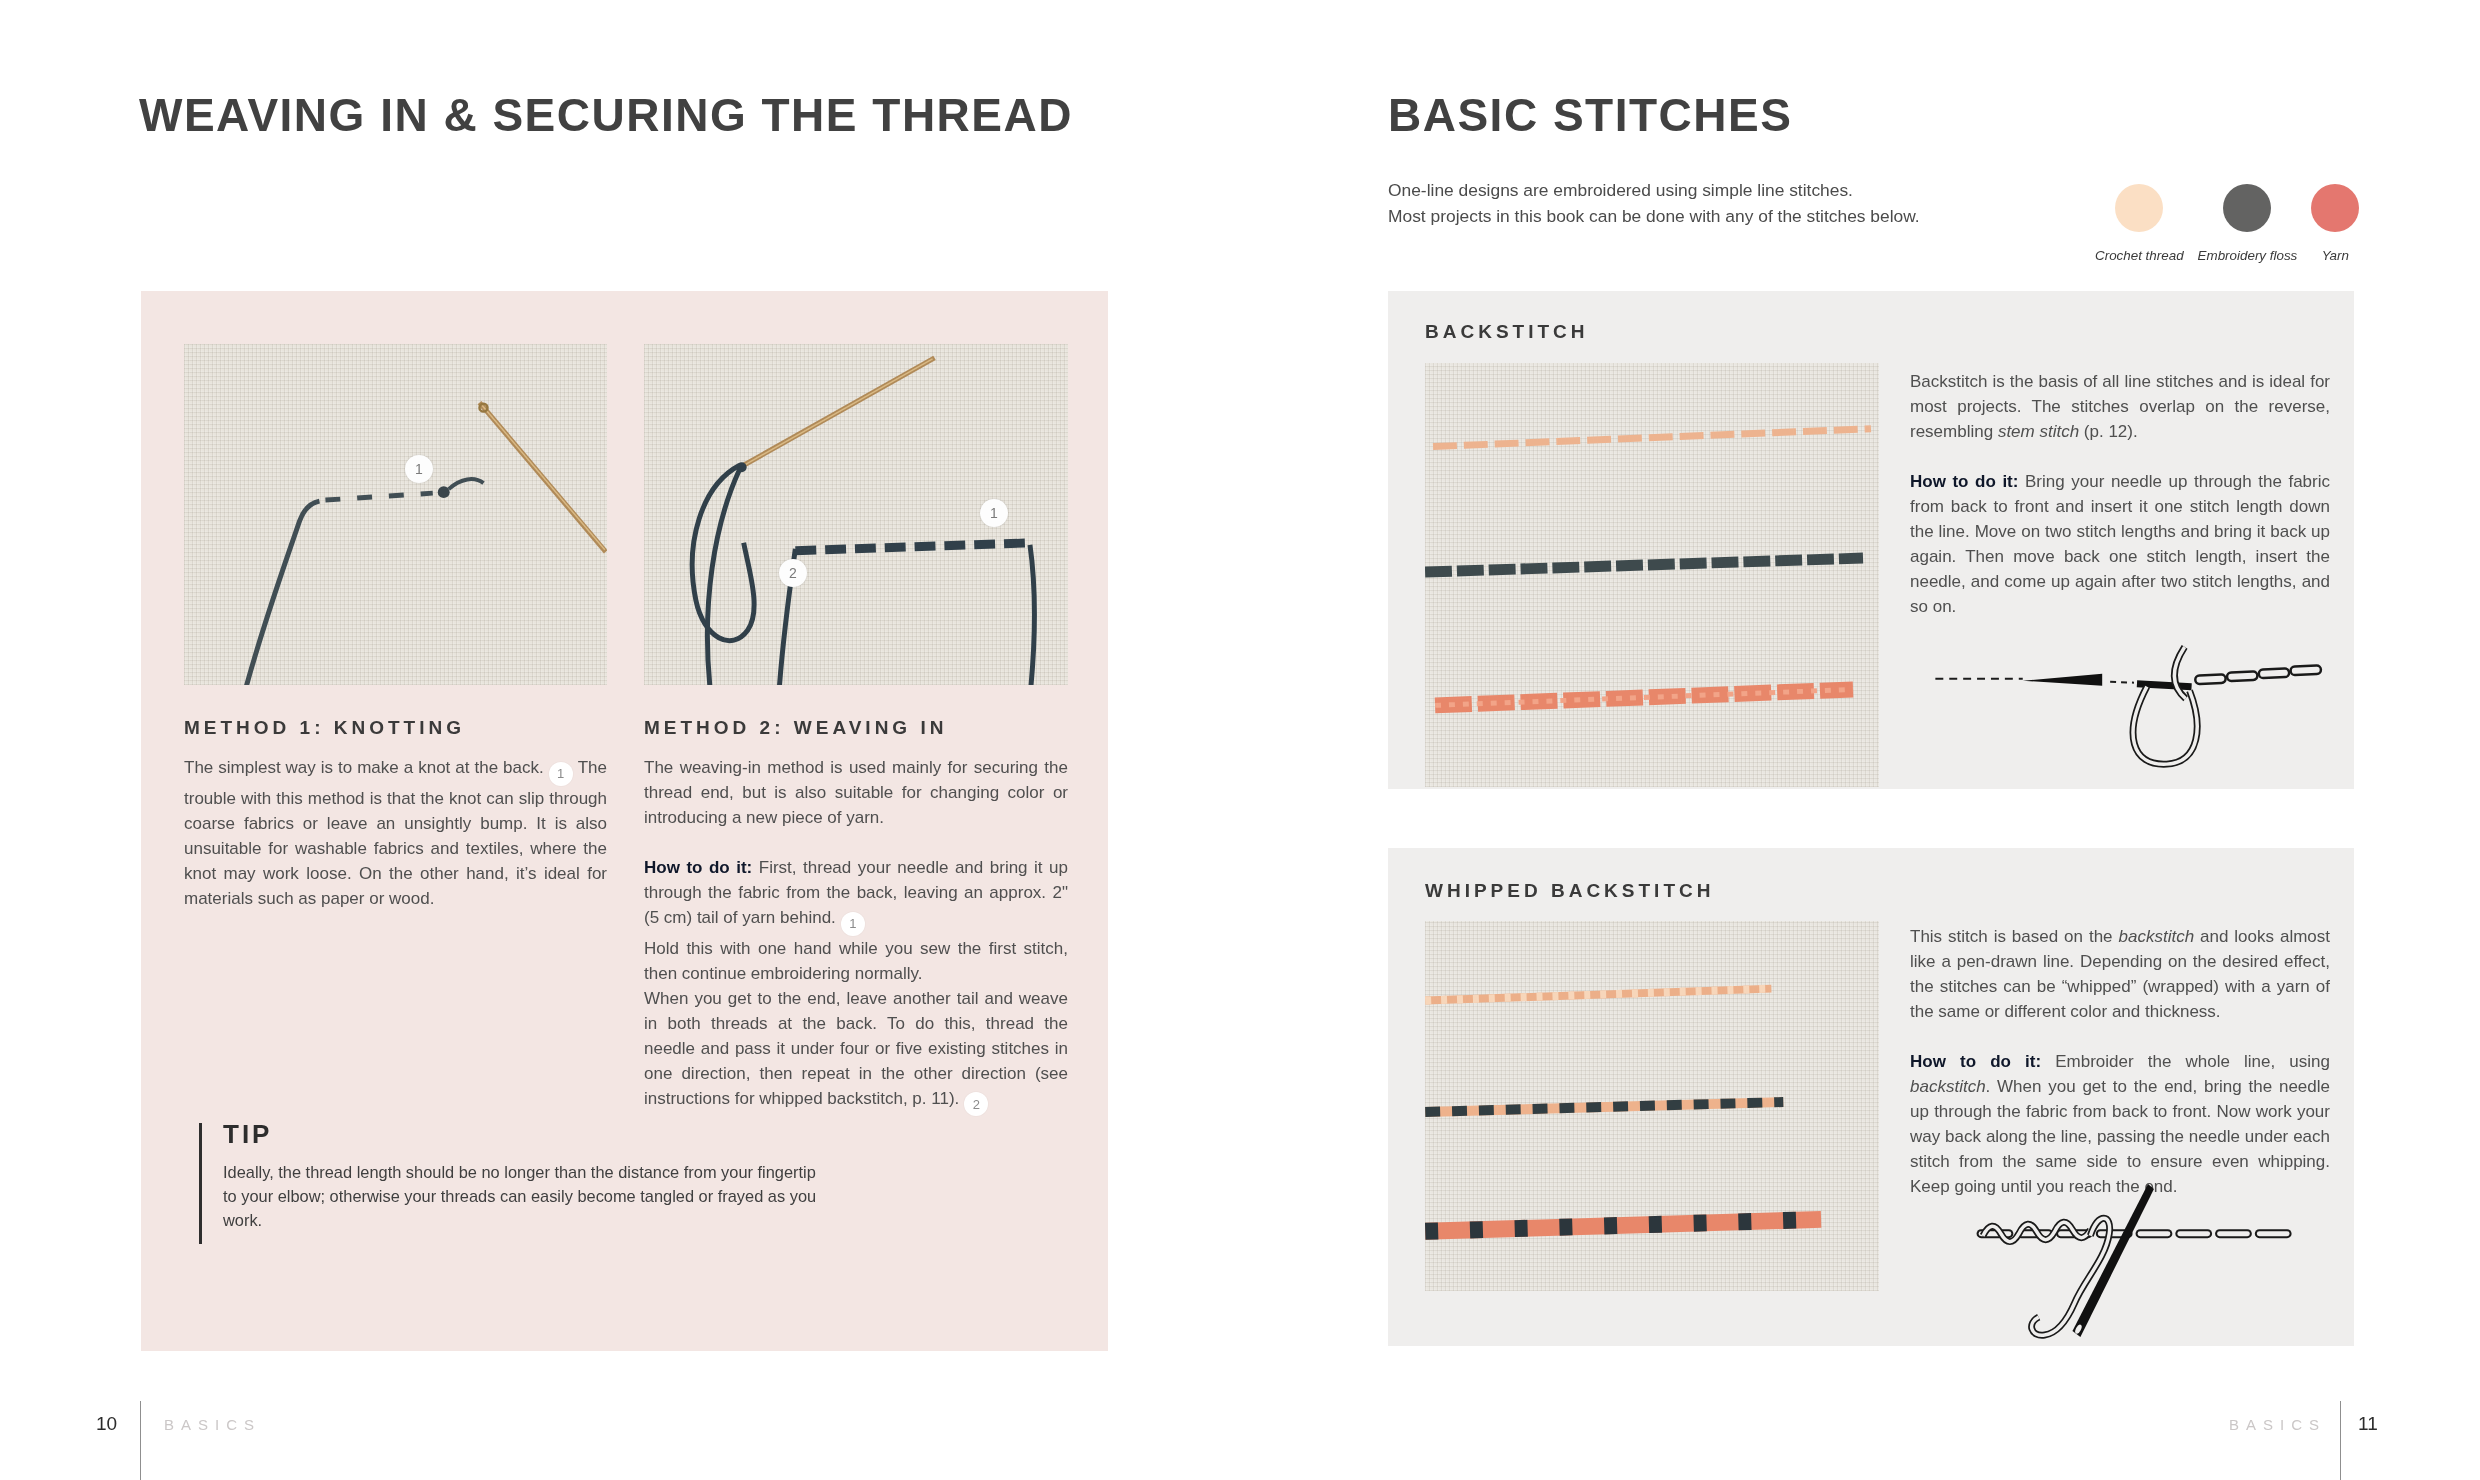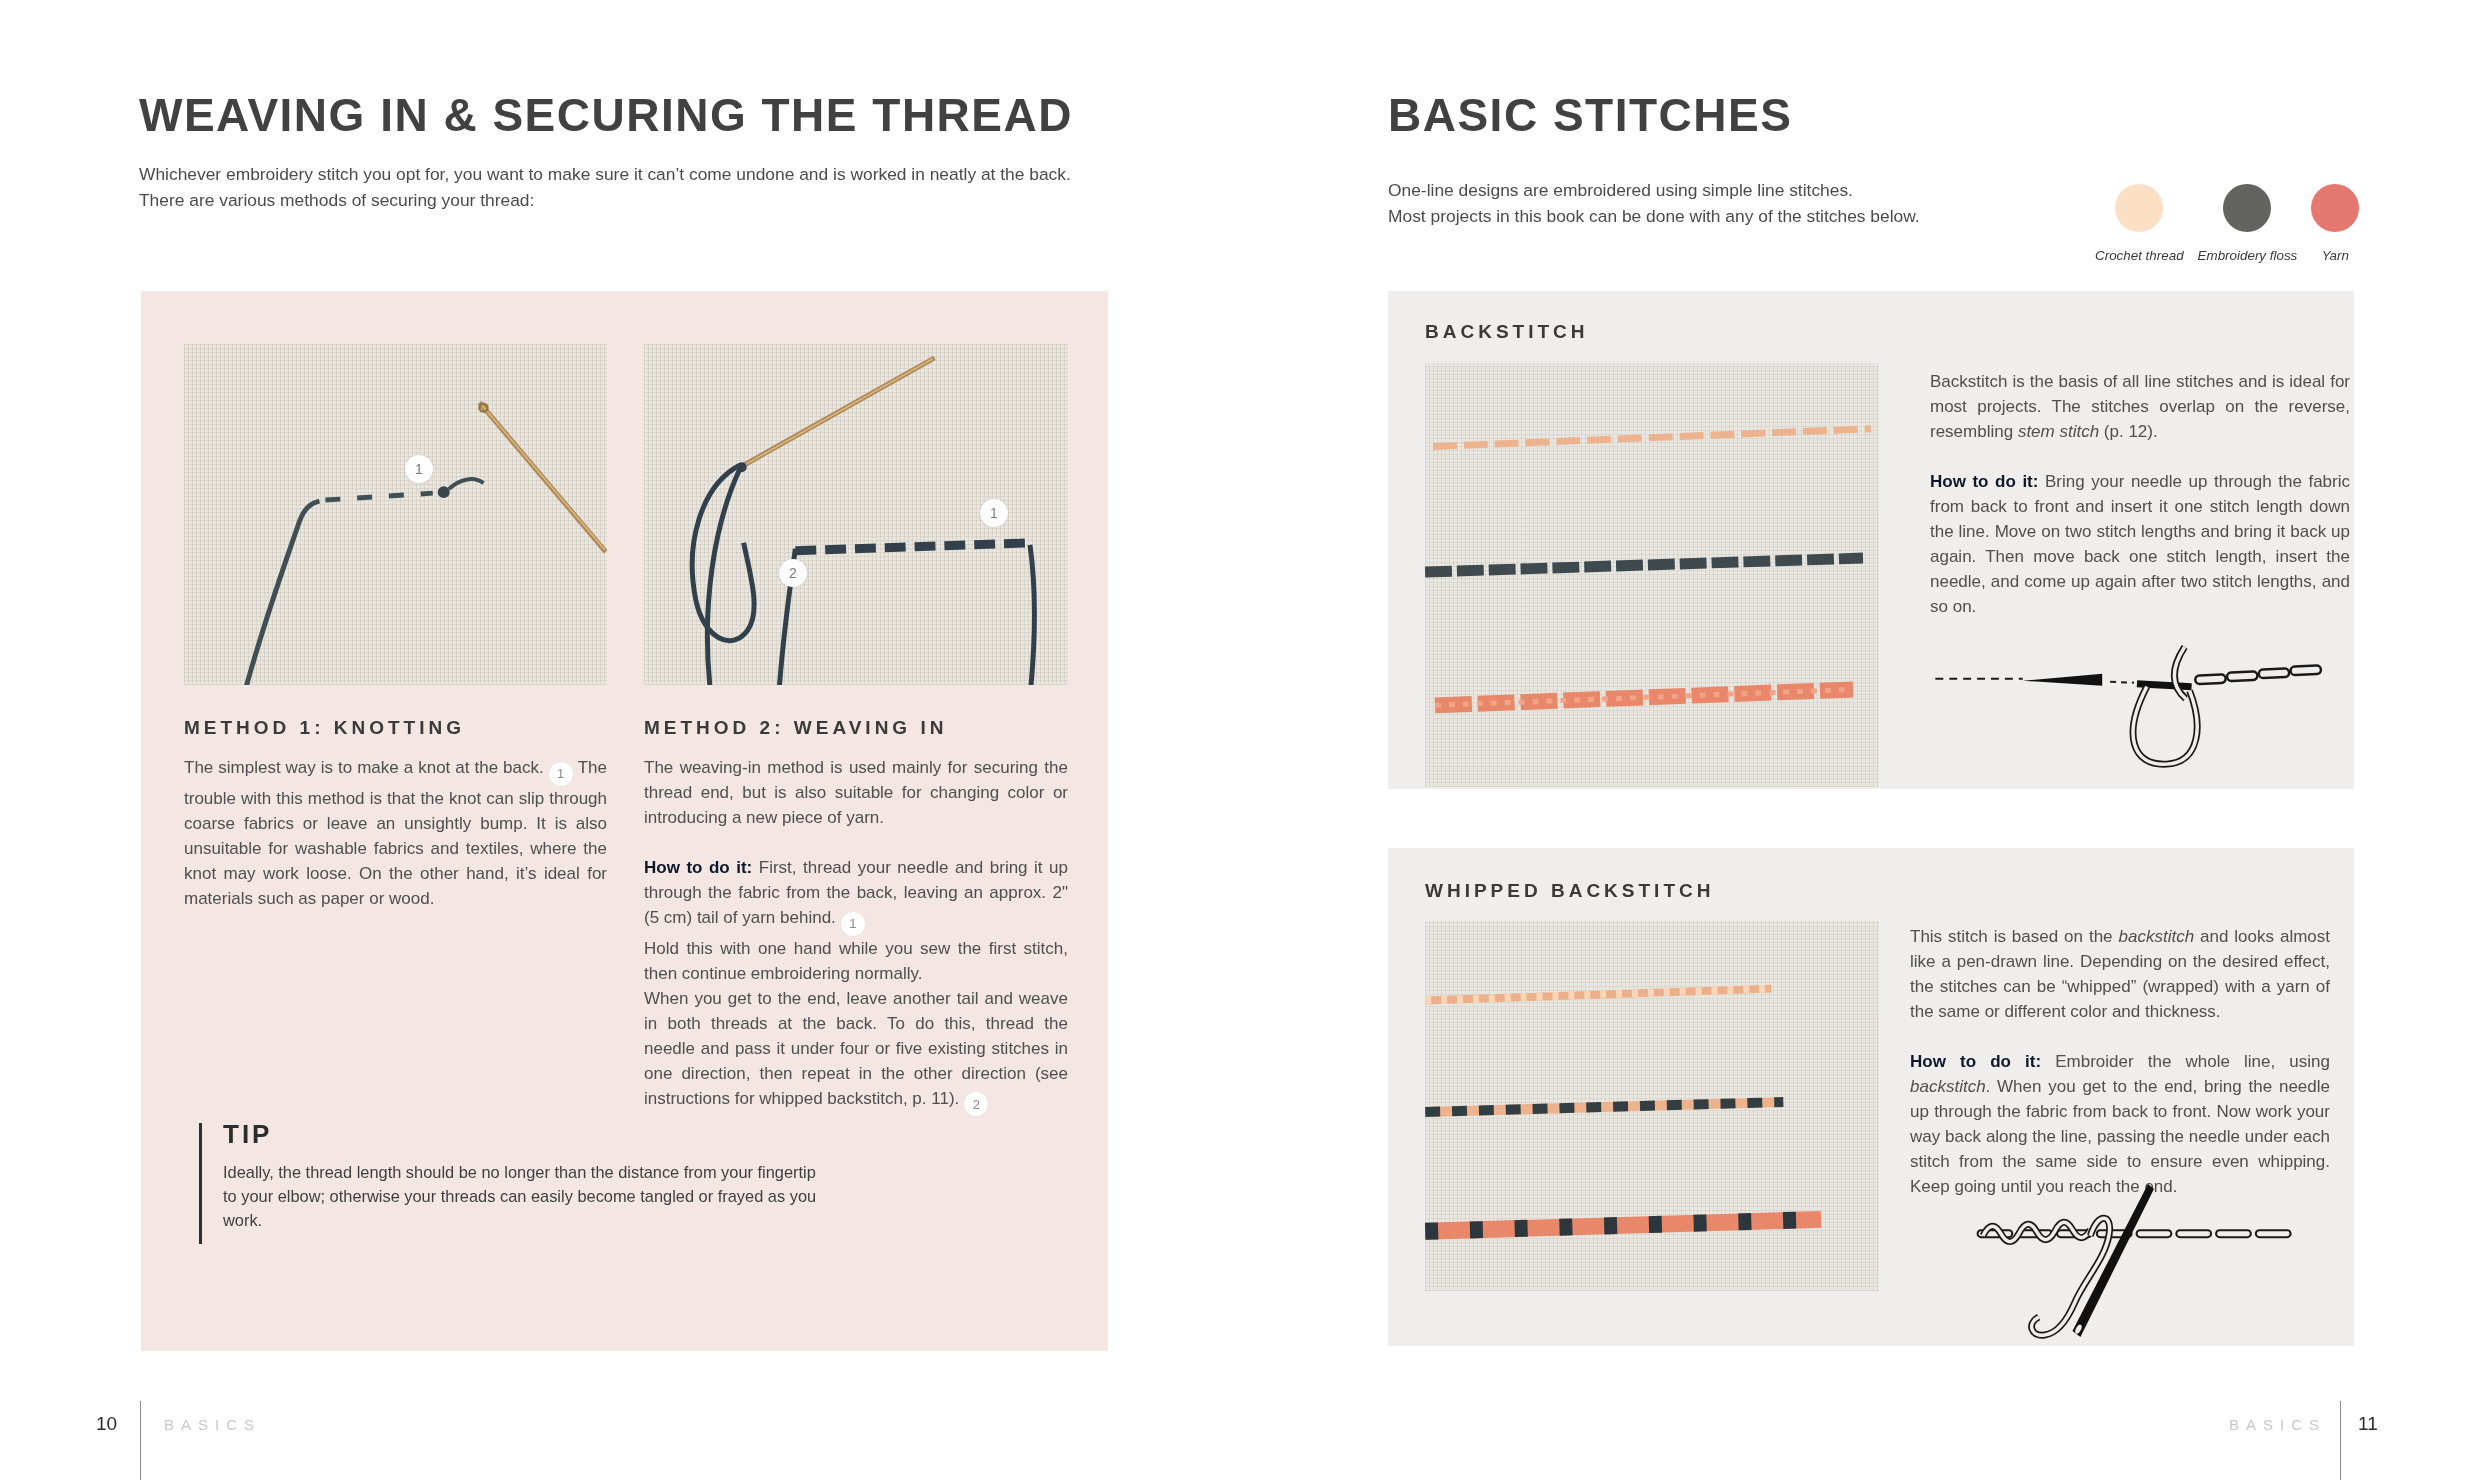--- a/index.html
+++ b/index.html
@@ -47,21 +47,20 @@
   .pg-num{font-size:19px;color:#2c2c2c;}
   .pg-sec{font-size:15px;letter-spacing:7px;color:#cbc7c7;white-space:nowrap;}
   .pg-rule{width:1px;background:#8f8f8f;}
 </style>
 </head>
 <body>
 
 <div id="spread">
 
   <div class="abs page-title" style="left:139px;top:88px;">WEAVING IN &amp; SECURING THE THREAD</div>
-  <div class="abs intro" style="left:139px;top:161px;width:963px;">Whichever embroidery stitch you opt for, you want to make sure it can’t come undone and is worked in neatly at the back. There are various methods of securing your thread:</div>
 
   <div class="abs pink-panel" style="left:141px;top:291px;width:967px;height:1060px;">
 
     <div class="linen" style="left:43px;top:53px;width:423px;height:341px;">
       <svg width="423" height="341" viewBox="0 0 425 343">
         <path d="M 62,346 C 80,280 100,225 116,178 C 120,167 126,160 136,158" stroke="#414e54" stroke-width="5" fill="none"></path>
         <line x1="142" y1="157" x2="250" y2="150" stroke="#414e54" stroke-width="5" stroke-dasharray="15 17"></line>
         <circle cx="261" cy="149" r="6" fill="#3a454b"></circle>
         <path d="M 266,146 C 278,135 292,133 301,140" stroke="#414e54" stroke-width="4" fill="none"></path>
         <line x1="297" y1="59" x2="424" y2="209" stroke="#b08a58" stroke-width="5"></line>
@@ -136,21 +135,21 @@
   <div class="abs gray-panel" style="left:1388px;top:291px;width:966px;height:498px;">
     <div class="abs sec-head" style="left:37px;top:30px;">BACKSTITCH</div>
     <div class="linen linen-light" style="left:37px;top:72px;width:454px;height:424px;">
       <svg width="454" height="424" viewBox="0 0 456 426">
         <line x1="8" y1="84" x2="448" y2="66" stroke="#edb38f" stroke-width="7" stroke-dasharray="24 7"></line>
         <line x1="0" y1="210" x2="440" y2="196" stroke="#3e4a4d" stroke-width="11" stroke-dasharray="27 5"></line>
         <line x1="10" y1="344" x2="430" y2="328" stroke="#e8876a" stroke-width="16" stroke-dasharray="37 6"></line>
         <line x1="10" y1="344" x2="430" y2="328" stroke="#f2a488" stroke-width="5" stroke-dasharray="6 8"></line>
       </svg>
     </div>
-    <div class="abs body-col" style="left:522px;top:78px;width:420px;margin-left:20px;">
+    <div class="abs body-col" style="left:522px;top:78px;width:420px;">
       <p><span>Backstitch is the basis of all line stitches and is ideal for most projects. The stitches overlap on the reverse, resembling </span><span class="ital">stem stitch</span><span> (p. 12).</span></p>
       <p class="gap"><span class="bold">How to do it:</span><span> Bring your needle up through the fabric from back to front and insert it one stitch length down the line. Move on two stitch lengths and bring it back up again. Then move back one stitch length, insert the needle, and come up again after two stitch lengths, and so on.</span></p>
     </div>
     <svg class="abs" style="left:545px;top:348px;" width="394" height="143" viewBox="0 0 396 144">
       <line x1="2" y1="40" x2="90" y2="40" stroke="#1c1c1c" stroke-width="2" stroke-dasharray="8 6"></line>
       <polygon points="90,42 170,35 170,47" fill="#111111"></polygon>
       <line x1="178" y1="43" x2="202" y2="44" stroke="#1c1c1c" stroke-width="2" stroke-dasharray="6 5"></line>
       <path d="M 205,45 L 260,48" stroke="#111111" stroke-width="7" fill="none"></path>
       <path d="M 215,48 C 190,96 200,128 235,126 C 268,124 272,88 258,52" stroke="#1a1a1a" stroke-width="7" fill="none"></path>
       <path d="M 215,48 C 190,96 200,128 235,126 C 268,124 272,88 258,52" stroke="#efeeed" stroke-width="3.5" fill="none"></path>

